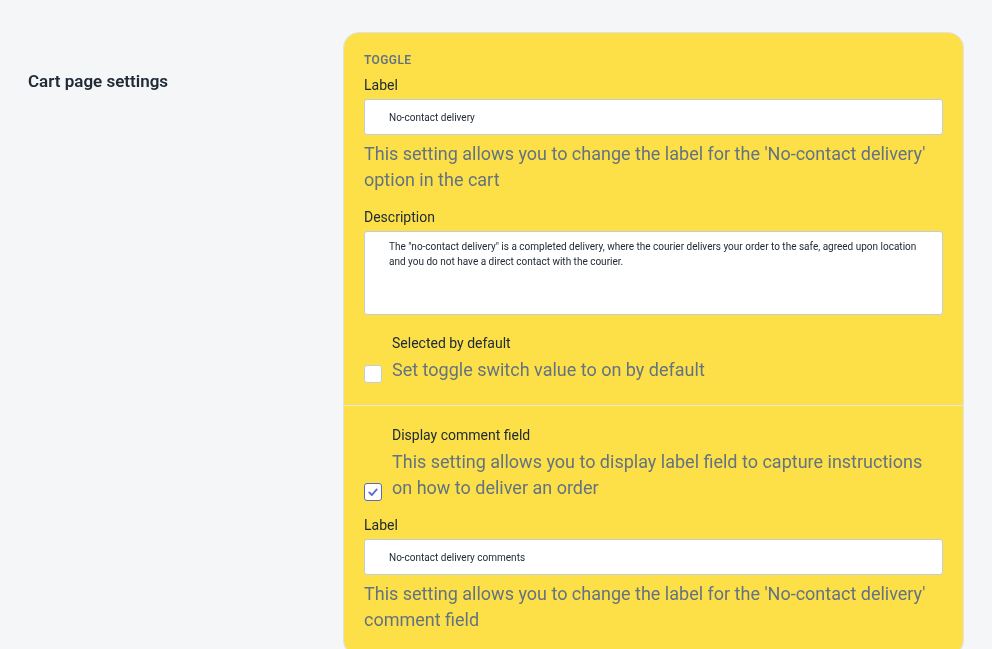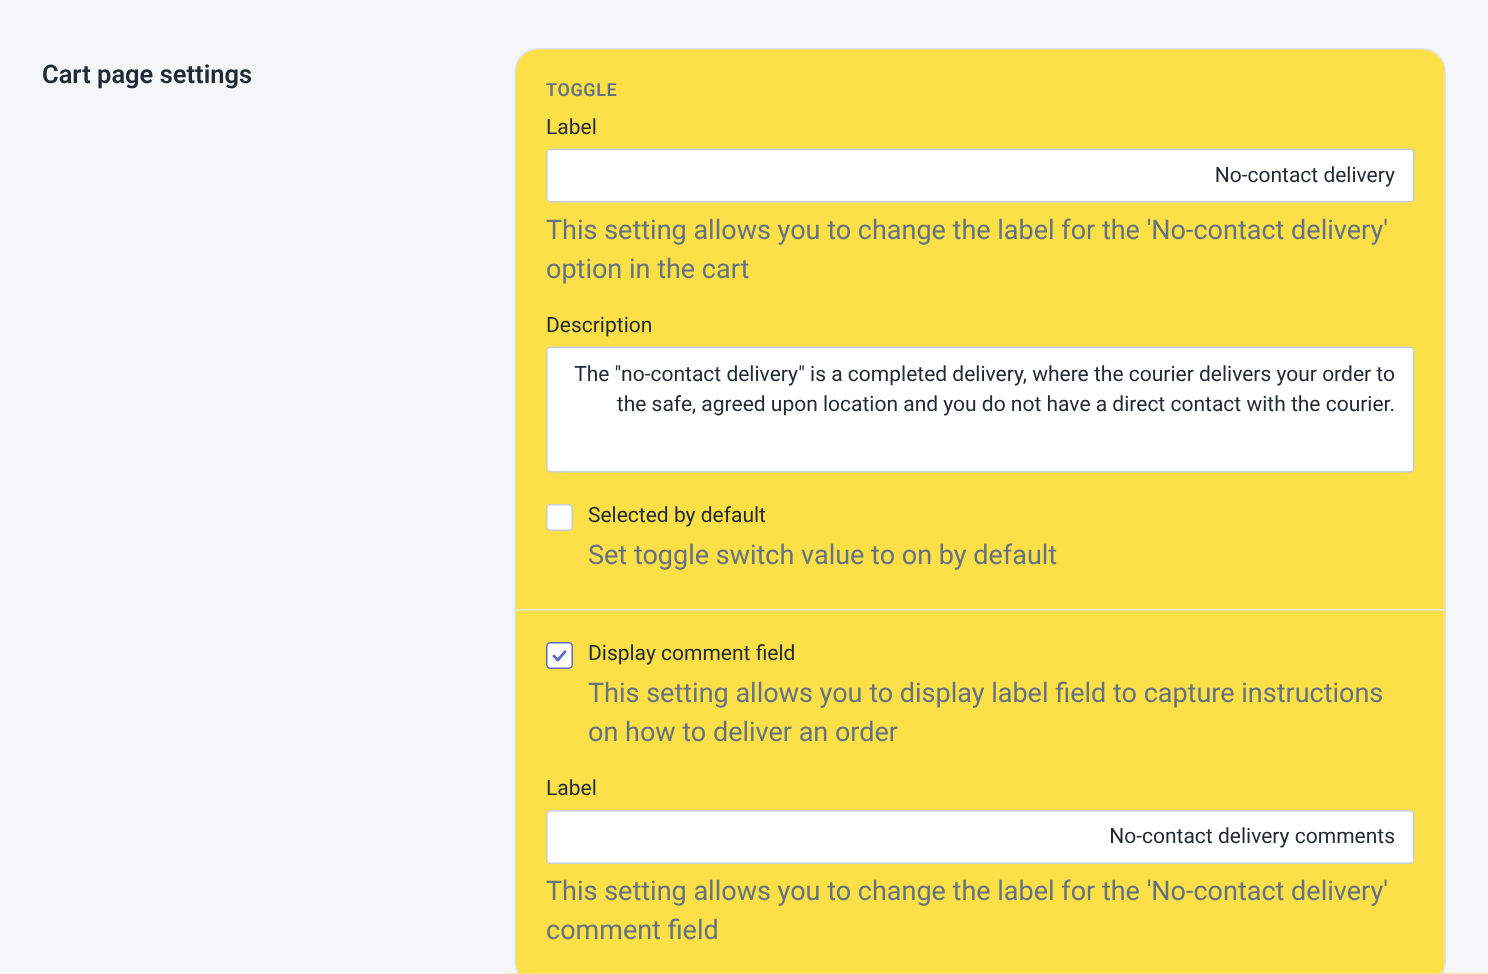--- a/index.html
+++ b/index.html
@@ -20,20 +20,21 @@
     }
     .left-col {
       width: 295px;
       flex: 0 0 295px;
       padding-top: 8px;
     }
     .page-title {
       font-size: 17px;
       font-weight: 600;
       color: #212b36;
+      margin-top: 31px;
     }
     .card {
       flex: 1;
       background: #fde047;
       border: 1px solid #dfe3e8;
       border-radius: 16px;
       box-shadow: 0 1px 0 rgba(22,29,37,0.05);
     }
     .section {
       padding: 20px 20px 22px 20px;
@@ -52,37 +53,36 @@
     .field-label {
       display: block;
       font-size: 14px;
       color: #212b36;
       margin-bottom: 6px;
     }
     .text-input, .textarea {
       width: 100%;
       border: 1px solid #c4cdd5;
       border-radius: 3px;
-      padding: 8px 12px;
-      font-size: 14px;
+      padding: 8px 24px;
+      font-size: 10px;
       font-family: inherit;
       color: #212b36;
       background: #fff;
       line-height: 1.45;
-      text-align: right;
     }
     .text-input { height: 36px; }
     .textarea { resize: none; height: 84px; }
     .help-text {
       font-size: 18px;
       color: #637381;
       margin-top: 6px;
       line-height: 1.45;
     }
-    .check-row { display: flex; align-items: flex-start; gap: 10px; }
+    .check-row { display: flex; align-items: flex-end; gap: 10px; }
     .checkbox-box {
       flex: 0 0 18px;
       width: 18px; height: 18px;
       border: 1px solid #c4cdd5;
       border-radius: 3px;
       background: #fff;
       margin-top: 1px;
       display: flex;
       align-items: center;
       justify-content: center;

